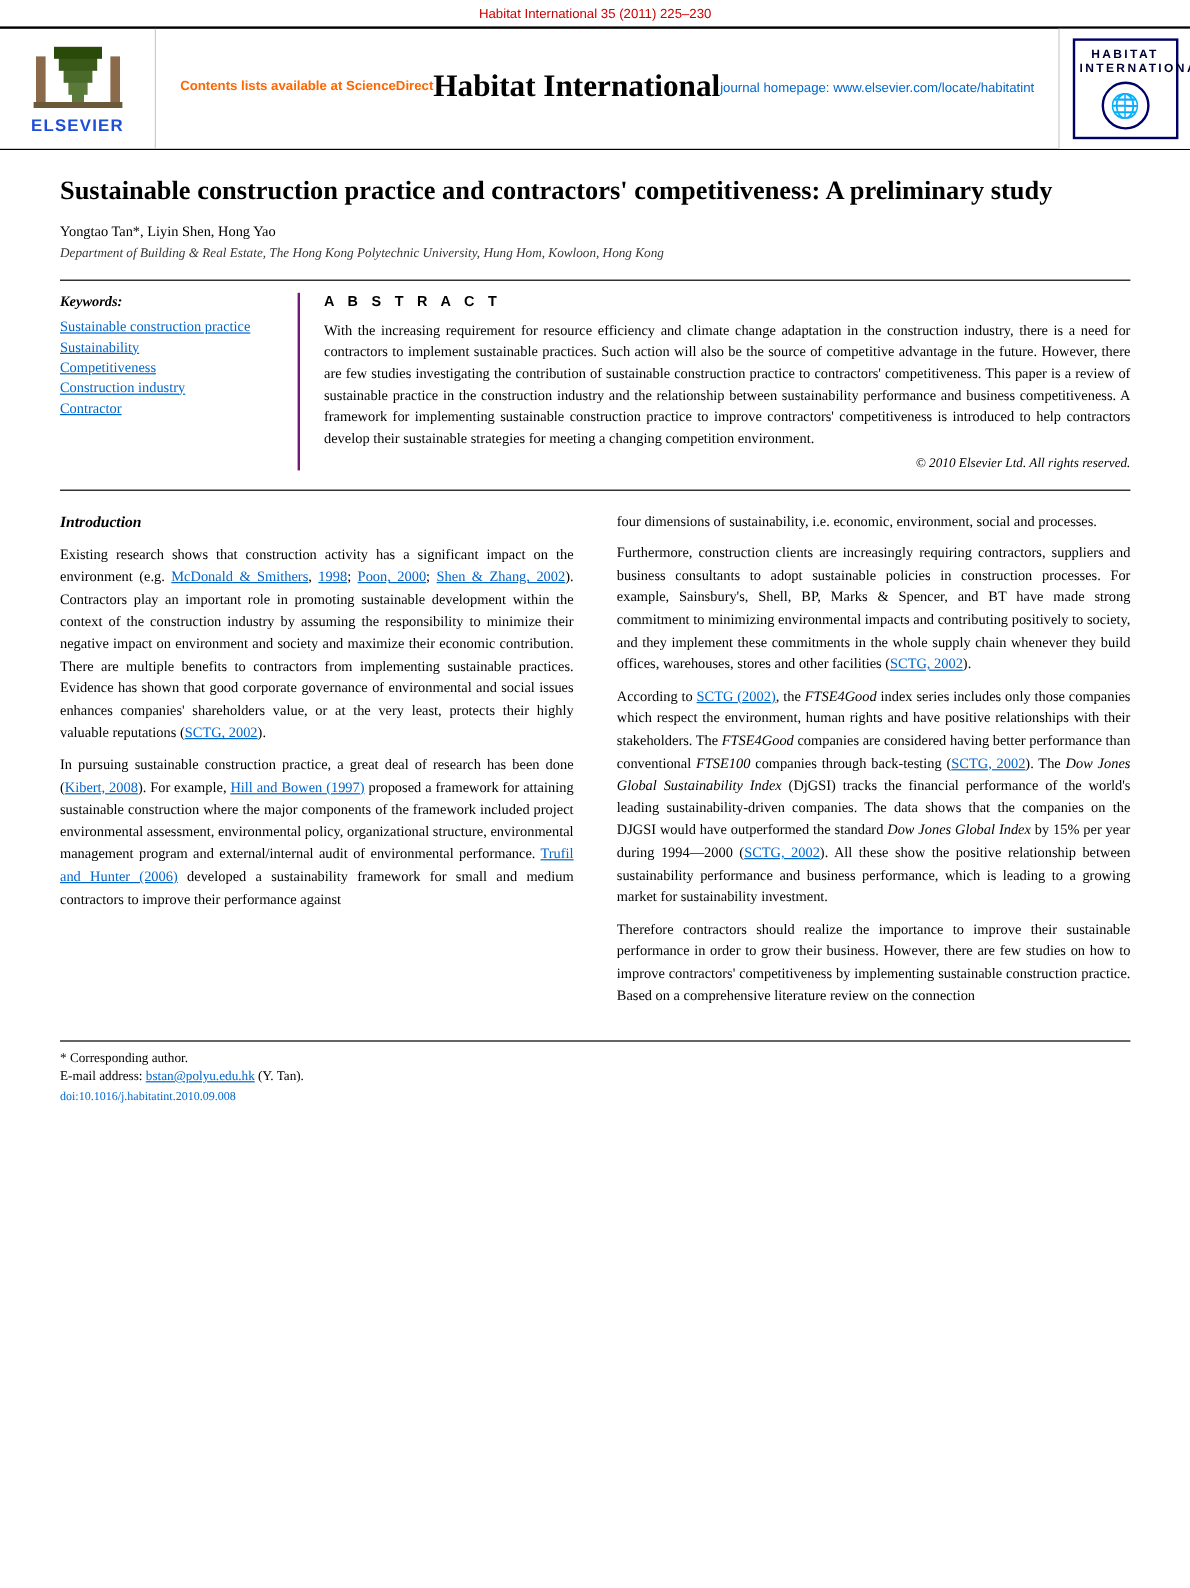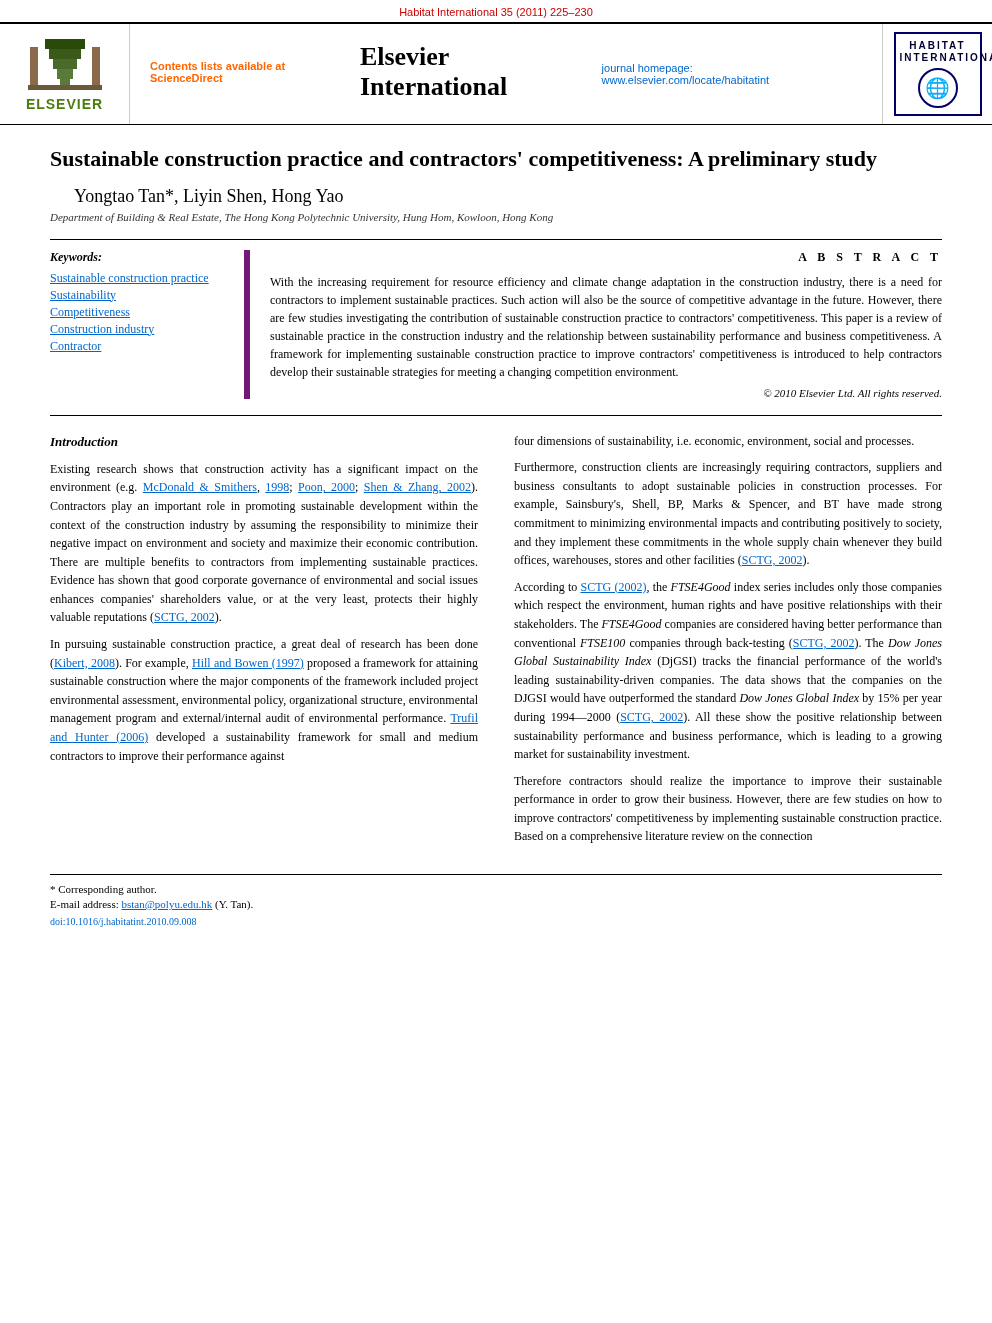--- a/index.html
+++ b/index.html
@@ -51,21 +51,21 @@
     .elsevier-tree {
       display: flex;
       flex-direction: column;
       align-items: center;
     }
 
     .elsevier-text {
       font-family: Arial, sans-serif;
       font-size: 14px;
       font-weight: bold;
-      color: #4d7c0f;
+      color: #1d4ed8;
       letter-spacing: 1px;
       margin-top: 4px;
     }
 
     .journal-center {
       flex: 1;
       display: flex;
       flex-direction: row;
       align-items: center;
       justify-content: center;
@@ -149,23 +149,22 @@
 
     .article-title {
       font-size: 22px;
       font-weight: bold;
       font-family: "Times New Roman", serif;
       margin-bottom: 12px;
       line-height: 1.3;
     }
 
     .authors {
-      font-size: 18px;
+      font-size: 12px;
       margin-bottom: 4px;
-      margin-left: 24px;
     }
 
     .affiliation {
       font-size: 11px;
       font-style: italic;
       color: #333;
       margin-bottom: 16px;
     }
 
     .divider {
@@ -177,21 +176,21 @@
     
     .abstract-section {
       display: flex;
       gap: 20px;
       margin-bottom: 16px;
     }
 
     .keywords-col {
       width: 200px;
       min-width: 200px;
-      border-right: 6px solid #701a75;
+      border-right: 2px solid #701a75;
       padding-right: 16px;
     }
 
     .keywords-title {
       font-style: italic;
       font-size: 12px;
       font-weight: bold;
       margin-bottom: 6px;
     }
 
@@ -201,25 +200,25 @@
       margin-bottom: 2px;
       text-decoration: underline;
       cursor: pointer;
     }
 
     .abstract-col {
       flex: 1;
     }
 
     .abstract-label {
-      font-family: Liberation Serif, serif;
+      font-family: Liberation Sans, sans-serif;
       font-size: 12px;
       letter-spacing: 4px;
       font-weight: bold;
-      text-align: right;
+      text-align: left;
       margin-bottom: 8px;
     }
 
     .abstract-text {
       font-size: 12px;
       line-height: 1.5;
       text-align: justify;
     }
 
     .copyright {
@@ -303,21 +302,21 @@
           <rect x="3" y="48" width="74" height="5" fill="#6a5a3a"></rect>
         </svg>
       </div>
       <div class="elsevier-text">ELSEVIER</div>
     </div>
 
     <div class="journal-center">
       <div class="sciencedirect-link">
         <span>Contents lists available at </span><span style="color:#f60;font-weight:bold;cursor:pointer;">ScienceDirect</span>
       </div>
-      <div class="journal-title">Elsevier International</div>
+      <div class="journal-title">Habitat International</div>
       <div class="journal-homepage">
         <span>journal homepage: </span><span style="color:#06c;cursor:pointer;">www.elsevier.com/locate/habitatint</span>
       </div>
     </div>
 
     <div class="habitat-logo">
       <div class="habitat-box">
         <div class="habitat-label">HABITAT<br>INTERNATIONAL</div>
         <div class="habitat-globe">🌐</div>
       </div>

